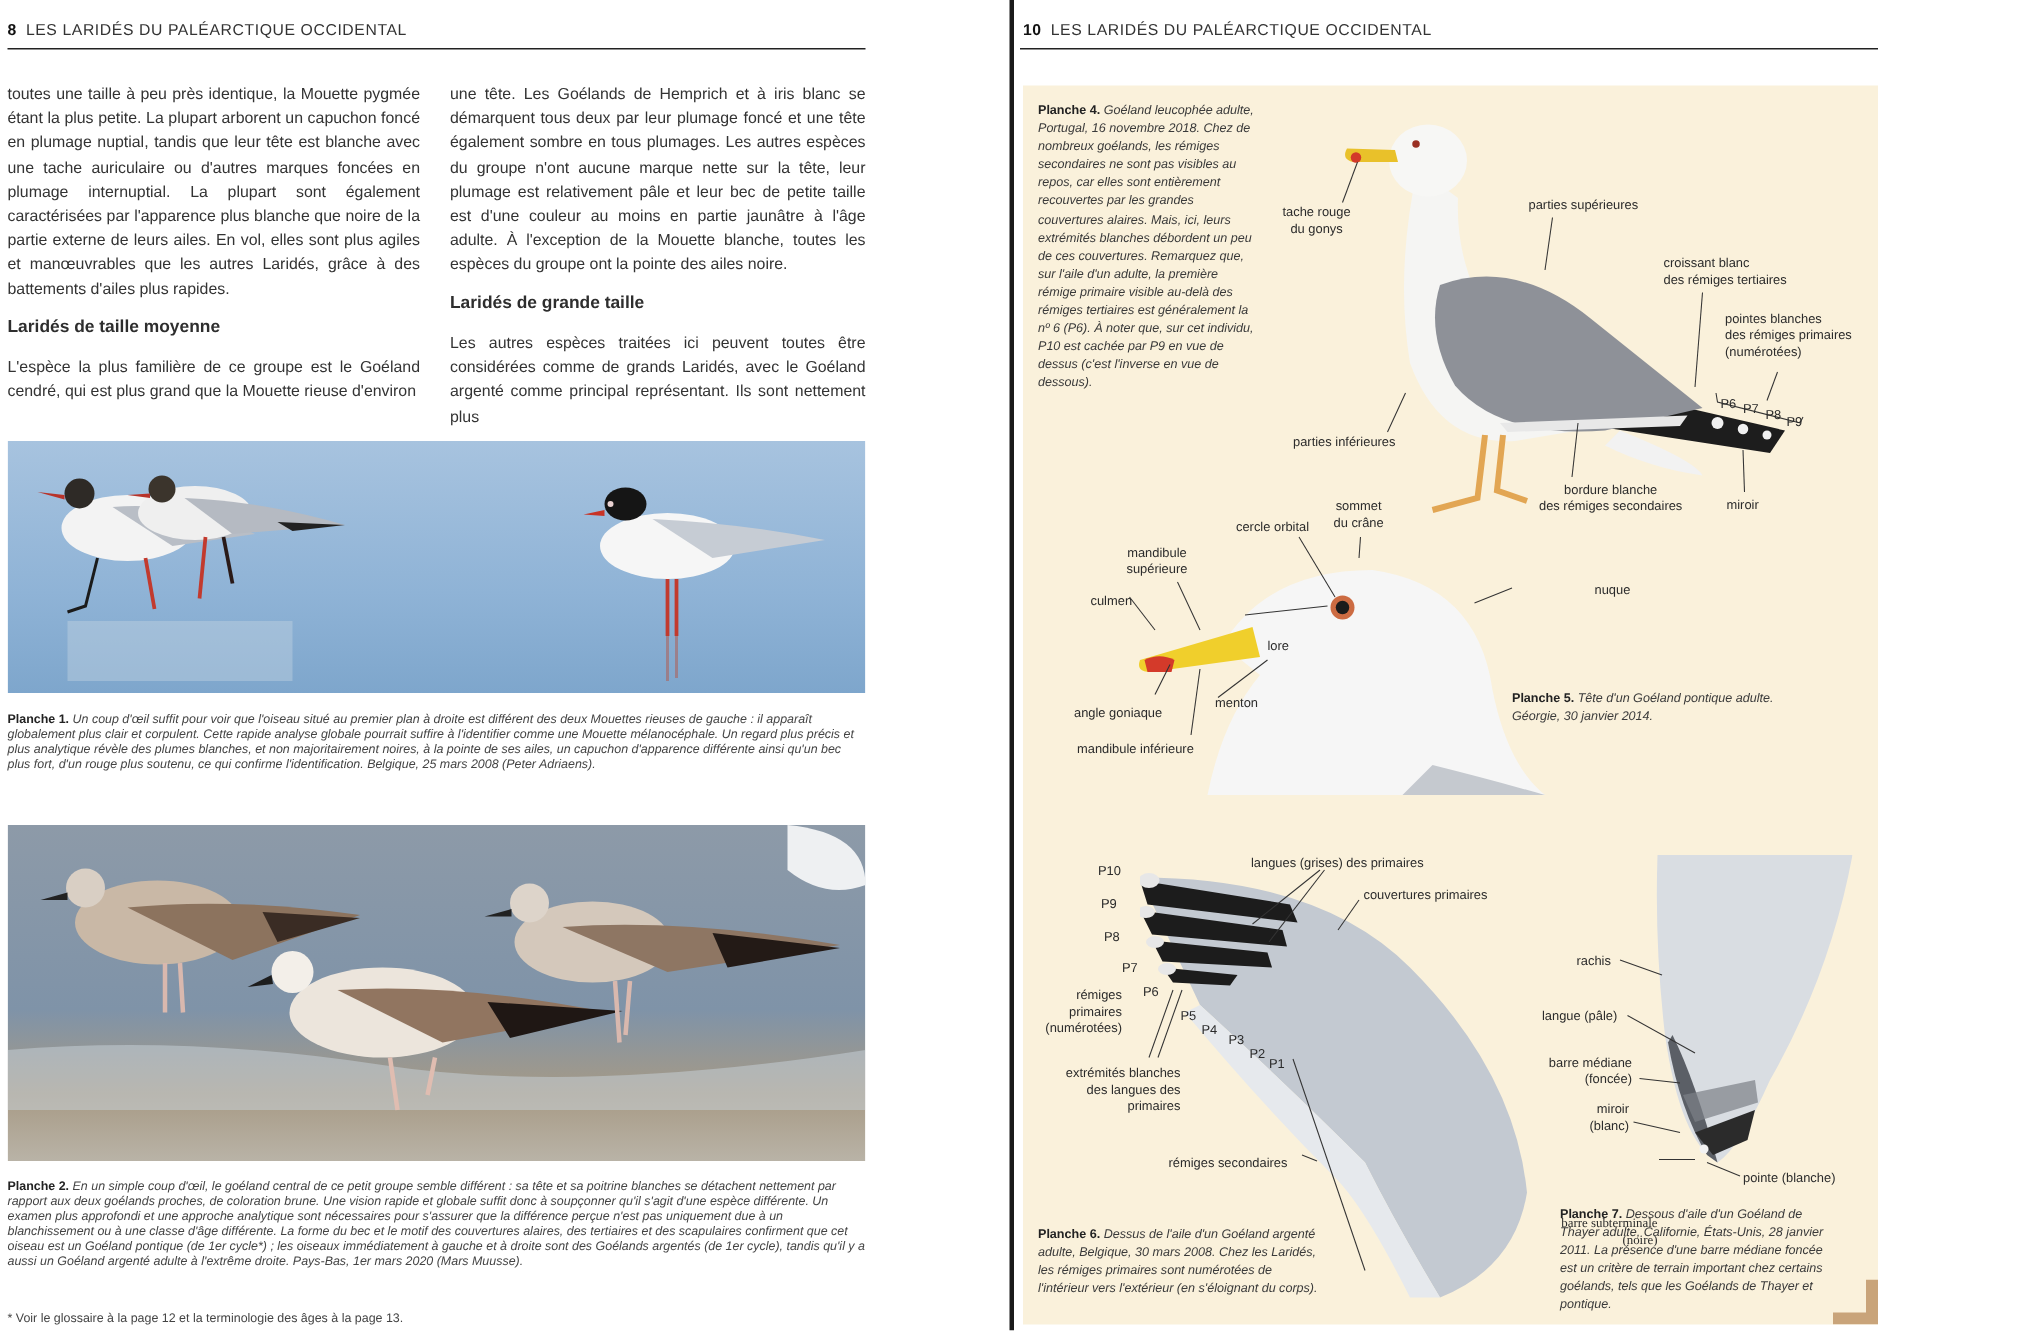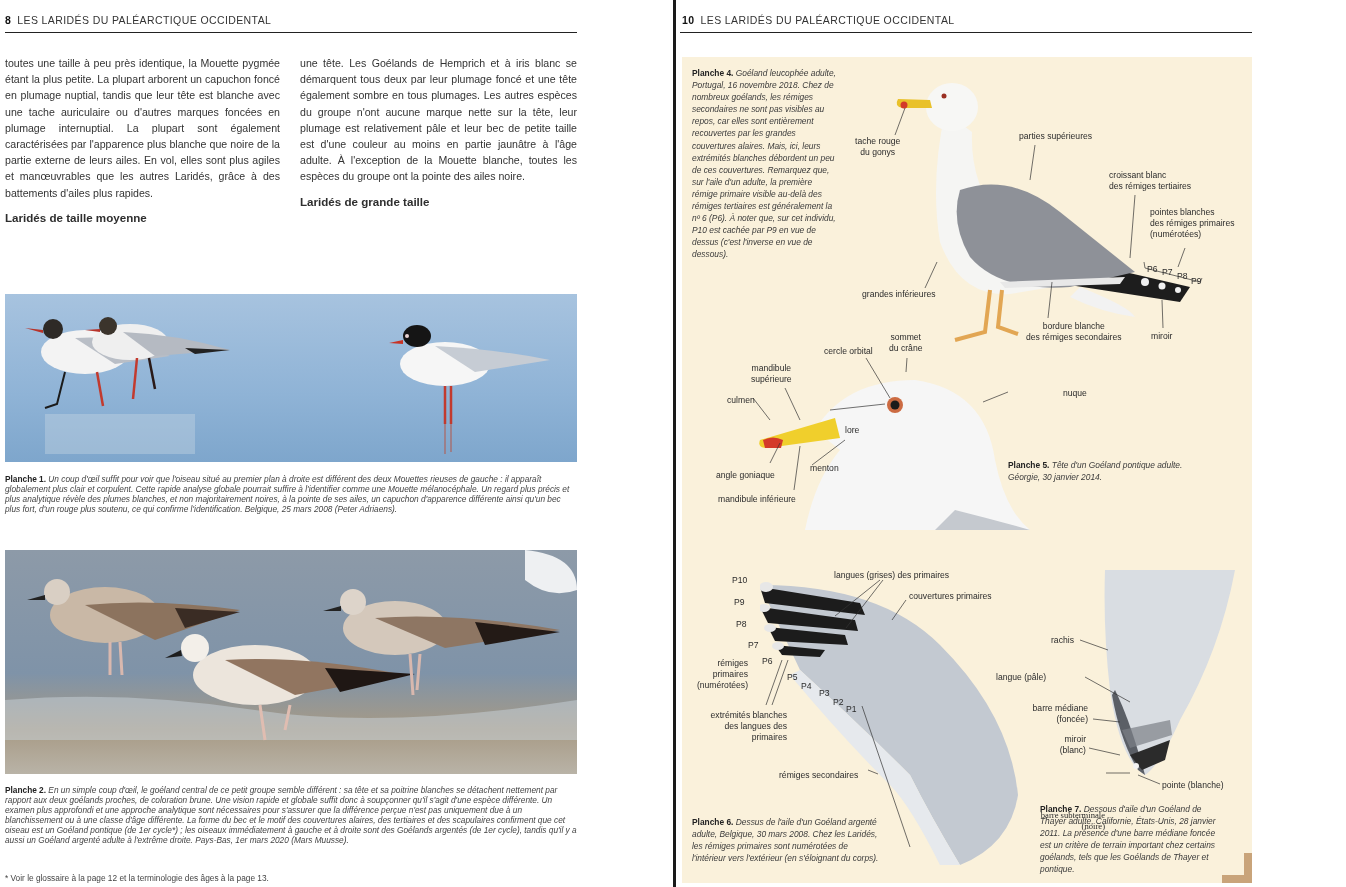--- a/index.html
+++ b/index.html
@@ -39,25 +39,31 @@
 <div class="page" id="page-left">
   <div class="running-head" style="left:5px;">
     <b>8</b><span>LES LARIDÉS DU PALÉARCTIQUE OCCIDENTAL</span>
   </div>
   <div class="head-rule" style="left:5px; width:572px;"></div>
 
   <div class="body-col" style="left:5px; top:55px; width:275px;">
     <p>toutes une taille à peu près identique, la Mouette pygmée étant la plus petite. La plupart arborent un capuchon foncé en plumage nuptial, tandis que leur tête est blanche avec une tache auriculaire ou d'autres marques foncées en plumage internuptial. La plupart sont également caractérisées par l'apparence plus blanche que noire de la partie externe de leurs ailes. En vol, elles sont plus agiles et manœuvrables que les autres Laridés, grâce à des battements d'ailes plus rapides.</p>
   </div>
   <div class="subhead" style="left:5px; top:211px;">Laridés de taille moyenne</div>
+  <div class="body-col" style="left:5px; top:237px; width:275px;">
+    <p>L'espèce la plus familière de ce groupe est le Goéland cendré, qui est plus grand que la Mouette rieuse d'environ</p>
+  </div>
 
   <div class="body-col" style="left:300px; top:55px; width:277px;">
     <p>une tête. Les Goélands de Hemprich et à iris blanc se démarquent tous deux par leur plumage foncé et une tête également sombre en tous plumages. Les autres espèces du groupe n'ont aucune marque nette sur la tête, leur plumage est relativement pâle et leur bec de petite taille est d'une couleur au moins en partie jaunâtre à l'âge adulte. À l'exception de la Mouette blanche, toutes les espèces du groupe ont la pointe des ailes noire.</p>
   </div>
   <div class="subhead" style="left:300px; top:195px;">Laridés de grande taille</div>
+  <div class="body-col" style="left:300px; top:221px; width:277px;">
+    <p>Les autres espèces traitées ici peuvent toutes être considérées comme de grands Laridés, avec le Goéland argenté comme principal représentant. Ils sont nettement plus</p>
+  </div>
 
   <div class="photo" style="left:5px; top:294px; width:572px; height:168px;">
     <svg width="572" height="168" viewBox="0 0 572 168">
       <defs>
         <linearGradient id="water1" x1="0" y1="0" x2="0" y2="1">
           <stop offset="0" stop-color="#a7c3df"></stop>
           <stop offset="0.6" stop-color="#8fb3d6"></stop>
           <stop offset="1" stop-color="#7ea6cc"></stop>
         </linearGradient>
       </defs>
@@ -249,21 +255,21 @@
 <div class="label" style="left:1019px; top:131px;">parties supérieures</div>
 <div class="label" style="left:1109px; top:170px; white-space:pre-line;">croissant blanc
 des rémiges tertiaires</div>
 <div class="label" style="left:1150px; top:207px; white-space:pre-line;">pointes blanches
 des rémiges primaires
 (numérotées)</div>
 <div class="label" style="left:1147px; top:264px;">P6</div>
 <div class="label" style="left:1162px; top:267px;">P7</div>
 <div class="label" style="left:1177px; top:271px;">P8</div>
 <div class="label" style="left:1191px; top:276px;">P9</div>
-<div class="label" style="left:862px; top:289px;">grandes inférieures</div>
+<div class="label" style="left:862px; top:289px;">parties inférieures</div>
 <div class="label c" style="left:1026px; top:321px; white-space:pre-line;">bordure blanche
 des rémiges secondaires</div>
 <div class="label" style="left:1151px; top:331px;">miroir</div>
 
 <div class="label c" style="left:889px; top:332px; white-space:pre-line;">sommet
 du crâne</div>
 <div class="label" style="left:824px; top:346px;">cercle orbital</div>
 <div class="label c" style="left:751px; top:363px; white-space:pre-line;">mandibule
 supérieure</div>
 <div class="label" style="left:727px; top:395px;">culmen</div>
@@ -298,21 +304,21 @@
 primaires</div>
 <div class="label" style="left:779px; top:770px;">rémiges secondaires</div>
 
 <div class="plate-caption" style="left:692px; top:816px; width:190px;">
   <b>Planche 6.</b>
   <span>Dessus de l'aile d'un Goéland argenté adulte, Belgique, 30 mars 2008.</span>
   <span>Chez les Laridés, les rémiges primaires sont numérotées de l'intérieur vers l'extérieur (en s'éloignant du corps).</span>
 </div>
 
 <div class="label" style="left:1051px; top:635px;">rachis</div>
-<div class="label" style="left:996px; top:672px;">langue (pâle)</div>
+<div class="label" style="left:1028px; top:672px;">langue (pâle)</div>
 <div class="label r" style="left:1025px; top:703px; width:63px; white-space:pre-line;">barre médiane
 (foncée)</div>
 <div class="label r" style="left:1046px; top:734px; width:40px; white-space:pre-line;">miroir
 (blanc)</div>
 <div class="label r" style="left:1024px; top:810px; width:81px; white-space:pre-line;font-family:Liberation Serif, serif;">barre subterminale
 (noire)</div>
 <div class="label" style="left:1162px; top:780px;">pointe (blanche)</div>
 
 <div class="plate-caption" style="left:1040px; top:803px; width:180px;">
   <b>Planche 7.</b>

